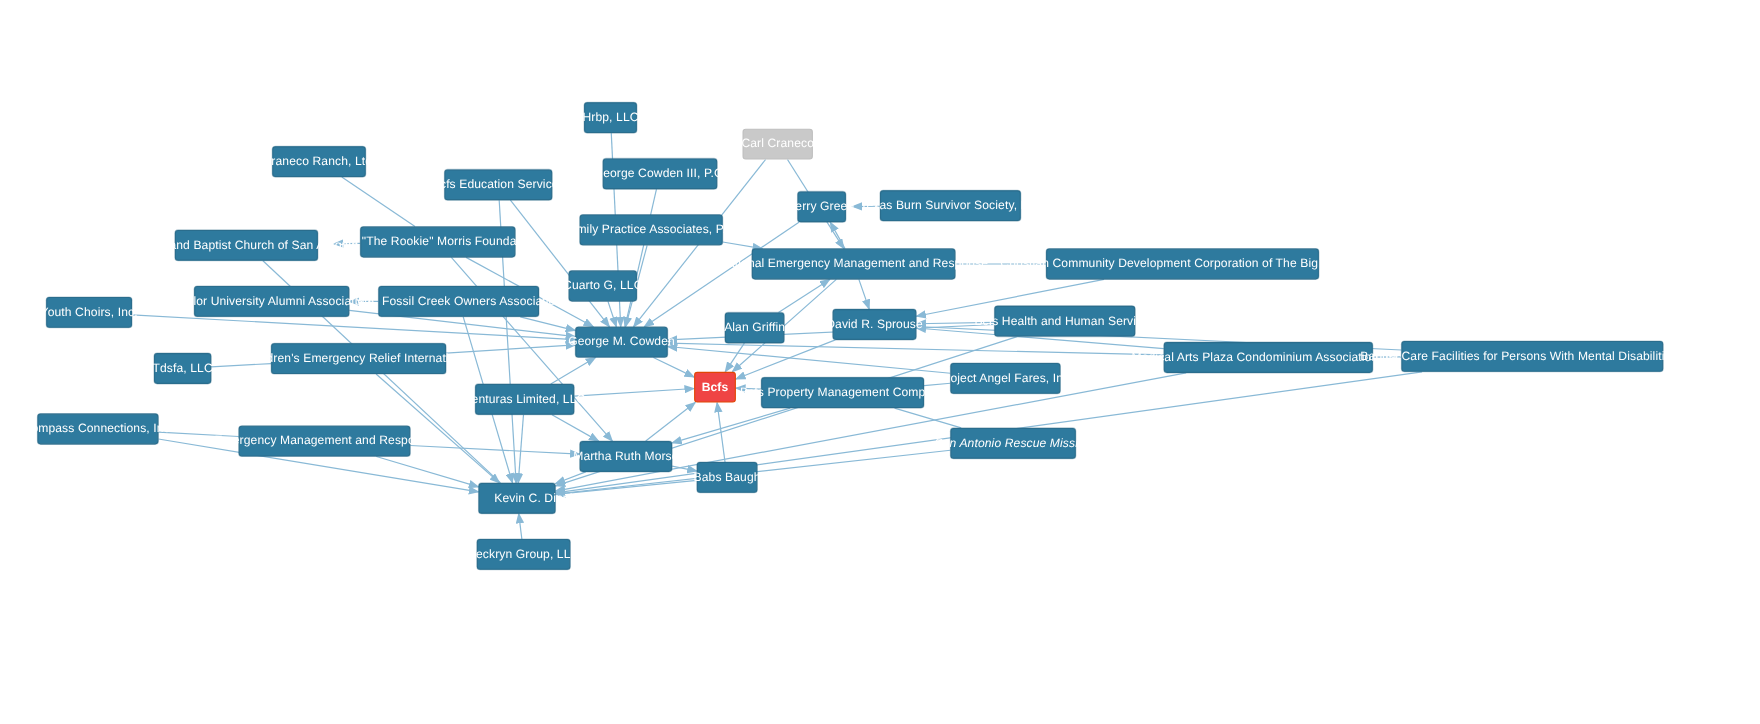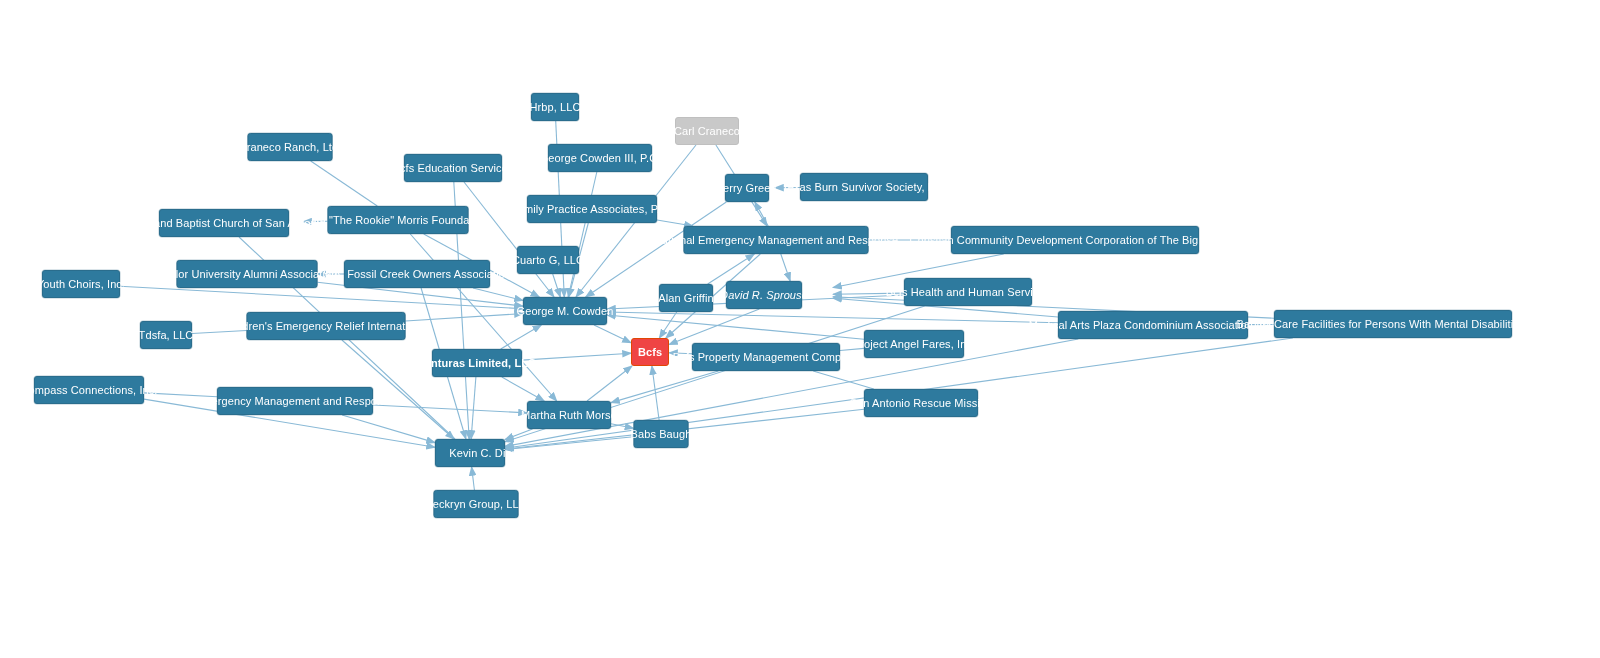--- a/index.html
+++ b/index.html
@@ -179,21 +179,21 @@
       </div>
       <div class="node type-org" style="left: 417px; top: 274px; width: 146px;">
         <span class="node-label">S.A. Fossil Creek Owners Association</span>
       </div>
       <div class="node type-org" style="left: 81px; top: 284px; width: 78px;">
         <span class="node-label">Youth Choirs, Inc.</span>
       </div>
       <div class="node type-org" style="left: 686px; top: 298px; width: 54px;">
         <span class="node-label">Alan Griffin</span>
       </div>
-      <div class="node type-org" style="left: 764px; top: 295px; width: 76px; font-style: italic;">
+      <div class="node type-org" style="left: 795px; top: 295px; width: 76px;">
         <span class="node-label">David R. Sprouse</span>
       </div>
       <div class="node type-org" style="left: 968px; top: 292px; width: 128px;">
         <span class="node-label">Bcfs Health and Human Services</span>
       </div>
       <div class="node type-org" style="left: 565px; top: 311px; width: 84px;">
         <span class="node-label">George M. Cowden</span>
       </div>
       <div class="node type-org" style="left: 166px; top: 335px; width: 52px;">
         <span class="node-label">Tdsfa, LLC</span>
@@ -209,30 +209,30 @@
       </div>
       <div class="node type-org" style="left: 914px; top: 344px; width: 100px;">
         <span class="node-label">Project Angel Fares, Inc.</span>
       </div>
       <div class="node type-focus" style="left: 650px; top: 352px; width: 38px;">
         <span class="node-label">Bcfs</span>
       </div>
       <div class="node type-org" style="left: 766px; top: 357px; width: 148px;">
         <span class="node-label">Bcfs Property Management Company</span>
       </div>
-      <div class="node type-org" style="left: 477px; top: 363px; width: 90px; font-weight: bold;">
+      <div class="node type-org" style="left: 477px; top: 363px; width: 90px;">
         <span class="node-label">Venturas Limited, LLC</span>
       </div>
       <div class="node type-org" style="left: 89px; top: 390px; width: 110px;">
         <span class="node-label">Compass Connections, Inc.</span>
       </div>
       <div class="node type-org" style="left: 295px; top: 401px; width: 156px;">
         <span class="node-label">Emergency Management and Response</span>
       </div>
-      <div class="node type-org" style="left: 921px; top: 403px; width: 114px;">
+      <div class="node type-org" style="left: 921px; top: 403px; width: 114px; font-style: italic;">
         <span class="node-label">San Antonio Rescue Mission</span>
       </div>
       <div class="node type-org" style="left: 569px; top: 415px; width: 84px;">
         <span class="node-label">Martha Ruth Morse</span>
       </div>
       <div class="node type-org" style="left: 661px; top: 434px; width: 55px;">
         <span class="node-label">Babs Baugh</span>
       </div>
       <div class="node type-org" style="left: 470px; top: 453px; width: 70px; padding-left: 45px;">
         <span class="node-label">Kevin C. Dinnin</span>

